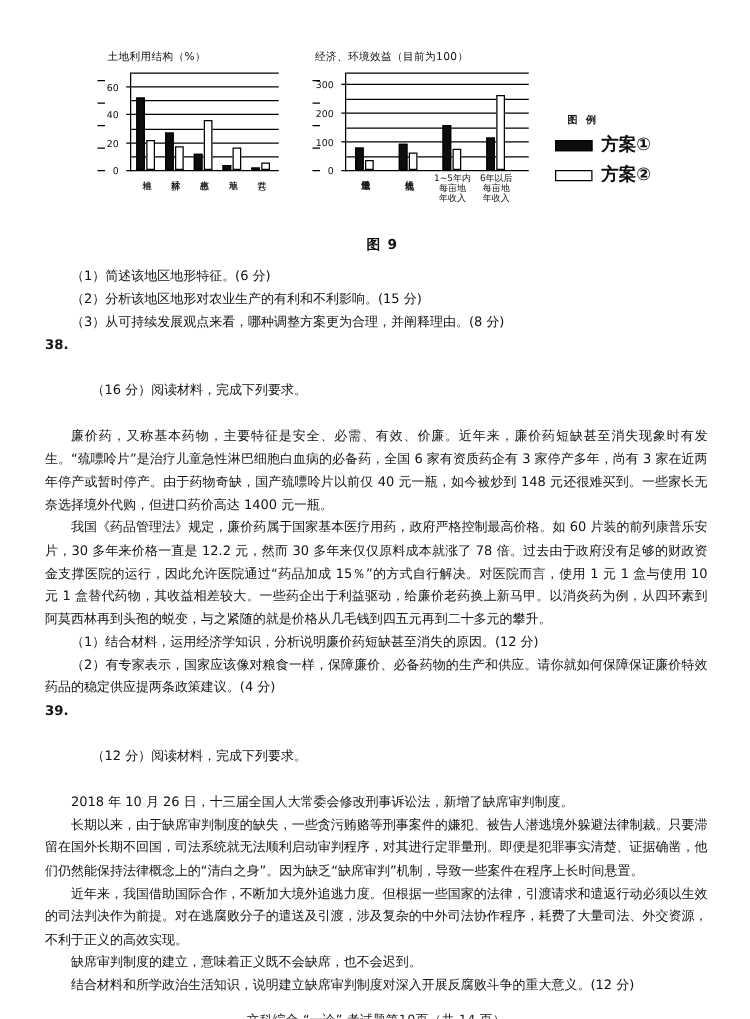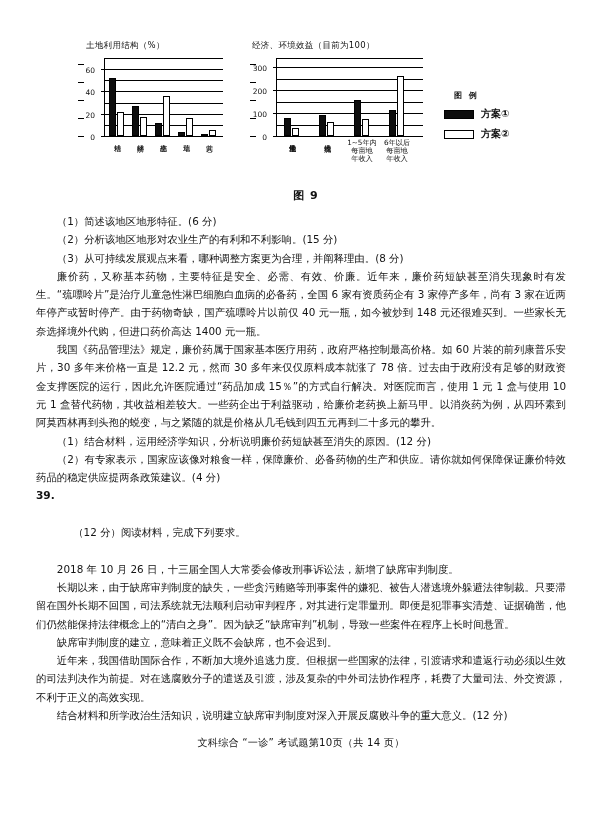--- a/index.html
+++ b/index.html
@@ -133,21 +133,21 @@
     margin-top: 6px;
   }
   .swatch {
     width: 30px;
     height: 9px;
     box-sizing: border-box;
     border: 1px solid #000;
   }
   .swatch.fill  { background: #0d0d0d; }
   .swatch.empty { background: #fff; }
-  .legend-label { font-size: 10px; white-space: nowrap; }
+  .legend-label { font-size: 14px; white-space: nowrap; }
 
   .fig-caption {
     position: absolute;
     left: 0;
     right: 0;
     top: 188px;
     text-align: center;
     font-size: 11px;
     font-weight: bold;
     letter-spacing: 1px;
@@ -339,32 +339,36 @@
 
   <div class="fig-caption">图 9</div>
 </div>
 
 <div class="body-text">
 
   <div class="line sub-q">（1）简述该地区地形特征。(6 分)</div>
   <div class="line sub-q">（2）分析该地区地形对农业生产的有利和不利影响。(15 分)</div>
   <div class="line sub-q">（3）从可持续发展观点来看，哪种调整方案更为合理，并阐释理由。(8 分)</div>
 
+  <div class="line qitem">
+    <span class="qnum">38.</span>
+    <span>（16 分）阅读材料，完成下列要求。</span>
+  </div>
 
   <div class="line para">廉价药，又称基本药物，主要特征是安全、必需、有效、价廉。近年来，廉价药短缺甚至消失现象时有发生。“巯嘌呤片”是治疗儿童急性淋巴细胞白血病的必备药，全国 6 家有资质药企有 3 家停产多年，尚有 3 家在近两年停产或暂时停产。由于药物奇缺，国产巯嘌呤片以前仅 40 元一瓶，如今被炒到 148 元还很难买到。一些家长无奈选择境外代购，但进口药价高达 1400 元一瓶。</div>
   <div class="line para">我国《药品管理法》规定，廉价药属于国家基本医疗用药，政府严格控制最高价格。如 60 片装的前列康普乐安片，30 多年来价格一直是 12.2 元，然而 30 多年来仅仅原料成本就涨了 78 倍。过去由于政府没有足够的财政资金支撑医院的运行，因此允许医院通过“药品加成 15％”的方式自行解决。对医院而言，使用 1 元 1 盒与使用 10 元 1 盒替代药物，其收益相差较大。一些药企出于利益驱动，给廉价老药换上新马甲。以消炎药为例，从四环素到阿莫西林再到头孢的蜕变，与之紧随的就是价格从几毛钱到四五元再到二十多元的攀升。</div>
 
   <div class="line para">（1）结合材料，运用经济学知识，分析说明廉价药短缺甚至消失的原因。(12 分)</div>
   <div class="line para">（2）有专家表示，国家应该像对粮食一样，保障廉价、必备药物的生产和供应。请你就如何保障保证廉价特效药品的稳定供应提两条政策建议。(4 分)</div>
 
   <div class="line qitem">
     <span class="qnum">39.</span>
     <span>（12 分）阅读材料，完成下列要求。</span>
   </div>
 
   <div class="line para">2018 年 10 月 26 日，十三届全国人大常委会修改刑事诉讼法，新增了缺席审判制度。</div>
   <div class="line para">长期以来，由于缺席审判制度的缺失，一些贪污贿赂等刑事案件的嫌犯、被告人潜逃境外躲避法律制裁。只要滞留在国外长期不回国，司法系统就无法顺利启动审判程序，对其进行定罪量刑。即便是犯罪事实清楚、证据确凿，他们仍然能保持法律概念上的“清白之身”。因为缺乏“缺席审判”机制，导致一些案件在程序上长时间悬置。</div>
+  <div class="line para">近年来，我国借助国际合作，不断加大境外追逃力度。但根据一些国家的法律，引渡请求和遣返行动必须以生效的司法判决作为前提。对在逃腐败分子的遣送及引渡，涉及复杂的中外司法协作程序，耗费了大量司法、外交资源，不利于正义的高效实现。</div>
   <div class="line para">缺席审判制度的建立，意味着正义既不会缺席，也不会迟到。</div>
-  <div class="line para">近年来，我国借助国际合作，不断加大境外追逃力度。但根据一些国家的法律，引渡请求和遣返行动必须以生效的司法判决作为前提。对在逃腐败分子的遣送及引渡，涉及复杂的中外司法协作程序，耗费了大量司法、外交资源，不利于正义的高效实现。</div>
   <div class="line para">结合材料和所学政治生活知识，说明建立缺席审判制度对深入开展反腐败斗争的重大意义。(12 分)</div>
 
   <div class="line footer">文科综合 “一诊” 考试题第10页（共 14 页）</div>
 </div>
 
 </body></html>

